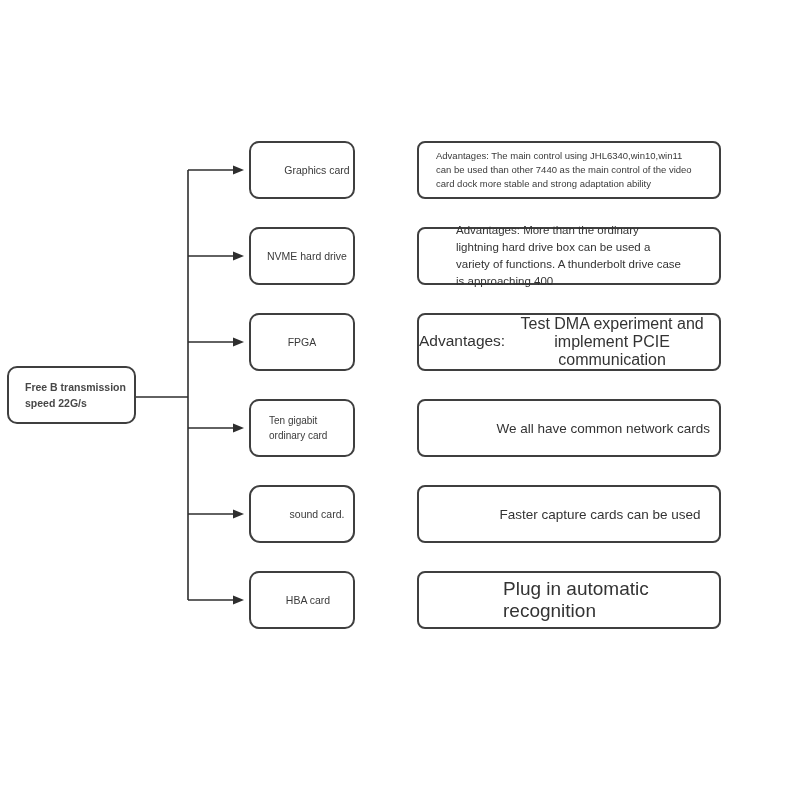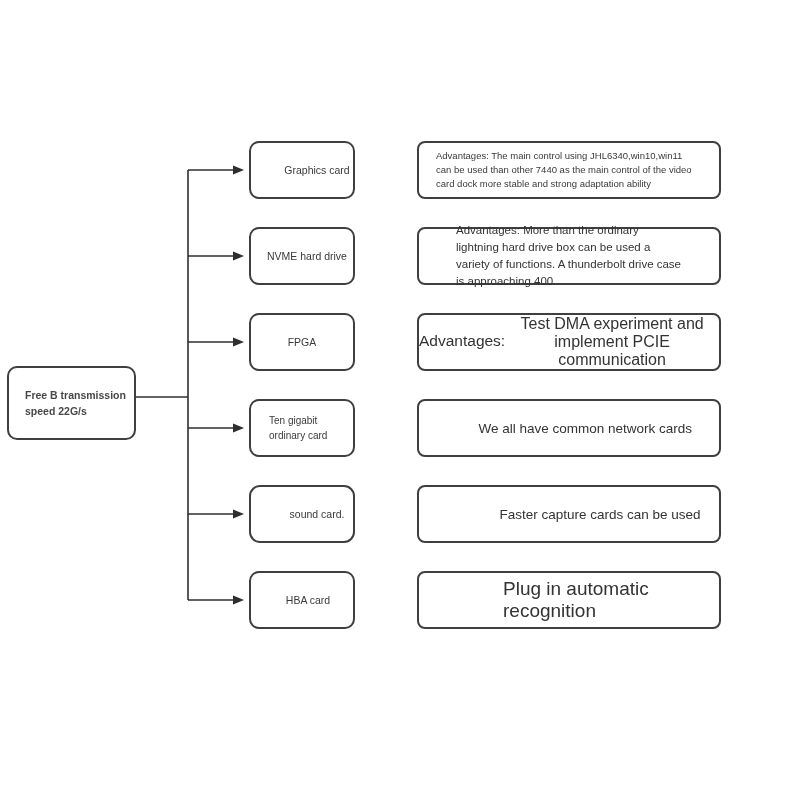--- a/index.html
+++ b/index.html
@@ -30,21 +30,21 @@
     position: absolute;
     background: #ffffff;
     border: 2px solid var(--c-border);
     display: flex;
     align-items: center;
     justify-content: center;
   }
   
   .root {
     left: 7px; top: 366px;
-    width: 129px; height: 74px;
+    width: 129px; height: 58px;
     border-radius: 10px;
     justify-content: flex-start;
     padding-left: 16px;
   }
   .root .root-label {
     display: inline-block;
     width: 104px;
     font-size: 10.5px;
     font-weight: 600;
     line-height: 1.55;
@@ -105,21 +105,21 @@
   }
   .d3 .desc-title {
     font-size: 15.5px;
     margin-bottom: 3px;
   }
   .d3 .desc-sub {
     font-size: 16px;
   }
   .d4 {
     justify-content: flex-end;
-    padding-right: 27px;
+    padding-right: 9px;
     font-size: 13.5px;
   }
   .d5 {
     padding-left: 62px;
     font-size: 13.5px;
   }
   .d6 {
     padding-left: 84px;
     font-size: 19px;
   }

